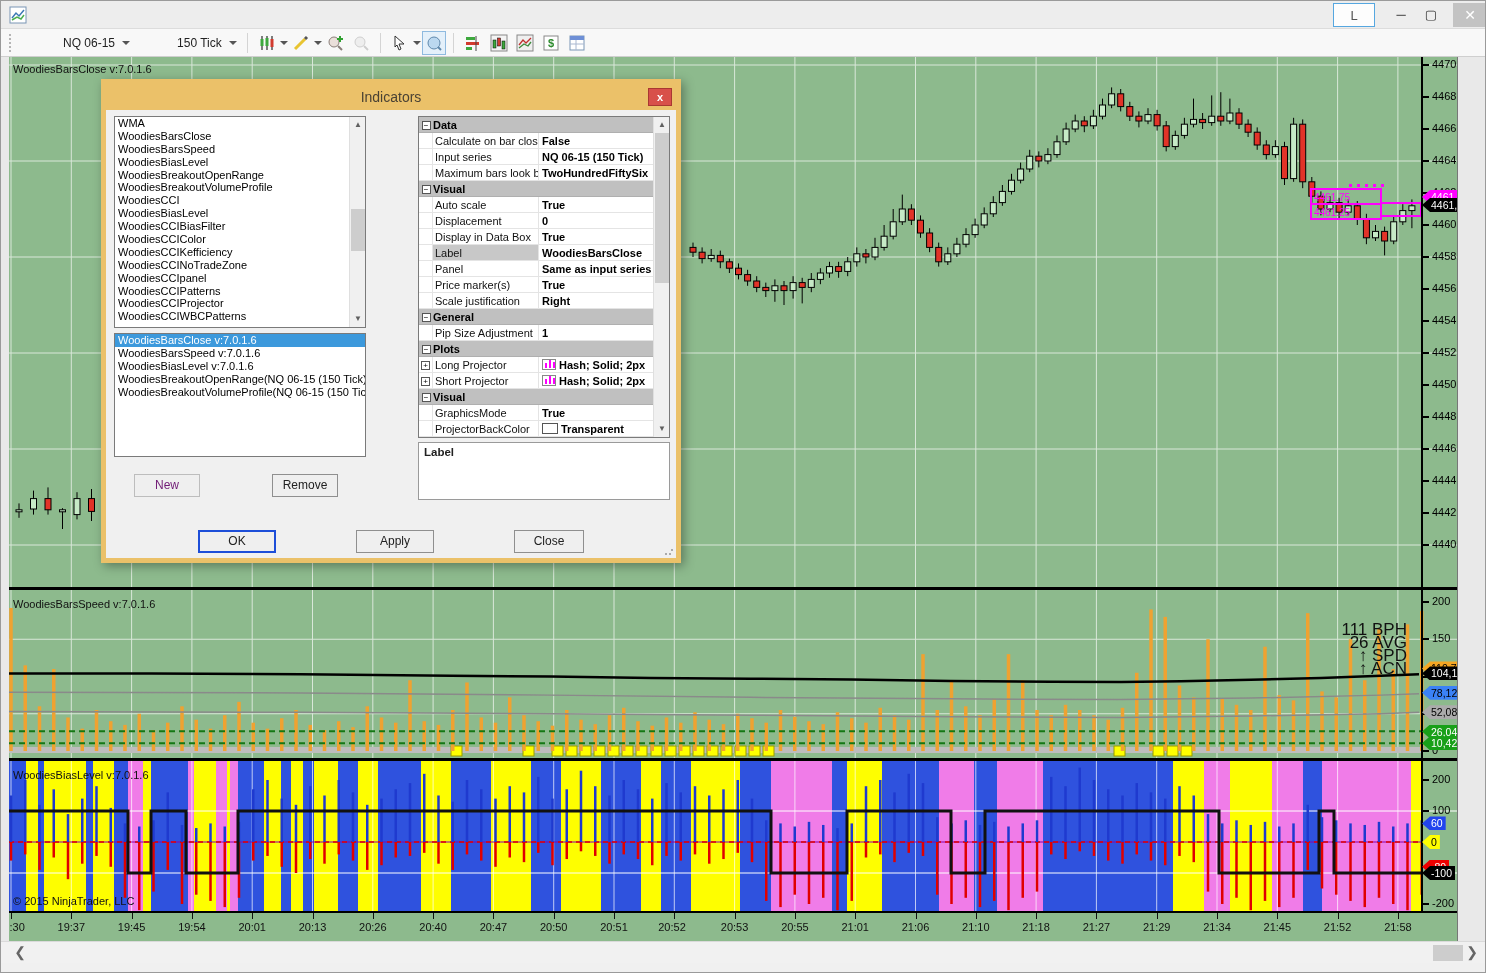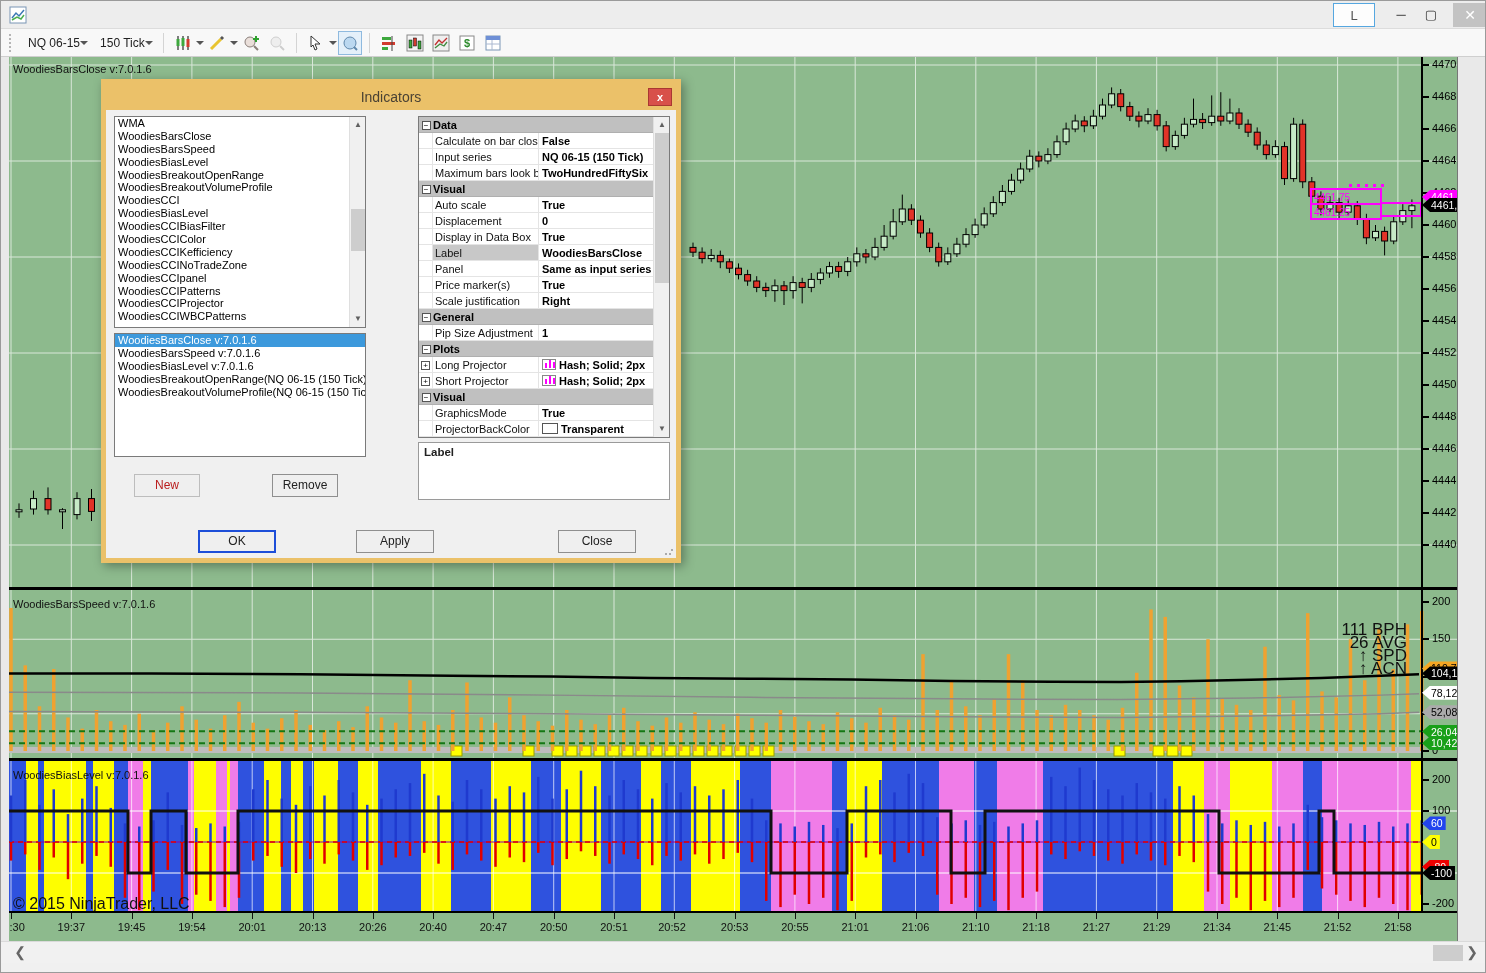--- a/index.html
+++ b/index.html
@@ -10,61 +10,61 @@
   .app-icon{position:absolute;left:8px;top:5px;width:18px;height:18px;}
   .title-text{position:absolute;left:0;right:0;top:5px;text-align:center;font-size:14px;color:#2b2b2b;}
   .win-btn{position:absolute;top:2px;height:24px;text-align:center;font-size:13px;color:#333;line-height:24px;}
   .btn-link{left:1332px;width:42px;background:#FDFDFD;border:1px solid #56A7E0;color:#555;}
   .btn-min{left:1386px;width:28px;}
   .btn-max{left:1416px;width:28px;}
   .btn-close{left:1452px;width:34px;background:#C3C3C3;color:#FFF;font-size:14px;}
   
   .toolbar{position:absolute;left:0;top:28px;width:1486px;height:28px;background:#F8F8F8;border-bottom:1px solid #CFCFCF;display:flex;align-items:center;padding-left:6px;}
   .grip{width:5px;height:18px;border-left:2px dotted #B5B5B5;margin:0 6px 0 2px;}
-  .tb-label{font-size:12px;color:#222;padding:3px 4px 3px 8px;display:flex;align-items:center;gap:0;cursor:default;}
+  .tb-label{font-size:12px;color:#222;padding:3px 4px 3px 8px;display:flex;align-items:center;gap:7px;cursor:default;margin-left:35px;}
   .caret{width:0;height:0;border-left:4px solid transparent;border-right:4px solid transparent;border-top:4px solid #555;display:inline-block;}
   .tb-sep{width:1px;height:20px;background:#D4D4D4;margin:0 6px;}
   .tb-btn{width:24px;height:24px;display:flex;align-items:center;justify-content:center;margin:0 1px;}
   .tb-btn.boxed{border:1px solid #8FBADF;background:#E4F0FA;}
   .tb-btn.dis{opacity:.45;}
   
   .chart-root{position:absolute;left:0;top:56px;width:1486px;height:884px;background:#8DBA8D;}
   .edge-left{position:absolute;left:0;top:0;width:8px;height:884px;background:#E9E9E9;}
   .edge-right{position:absolute;left:1456px;top:0;width:30px;height:884px;background:#E9E9E9;border-left:1px solid #777;}
   svg.panel{position:absolute;left:8px;background:#8DBA8D;display:block;}
   .sep{position:absolute;left:8px;width:1448px;height:3px;background:#000;}
   .axis-line{position:absolute;left:1420px;top:0;width:2px;height:854px;background:#000;}
   .axis-tick{position:absolute;left:1422px;width:6px;height:2px;background:#000;}
   .axis-label{position:absolute;left:1431px;font-size:11px;color:#000;white-space:nowrap;}
   .tag{position:absolute;left:1421px;height:14px;line-height:14px;font-size:10.5px;padding:0 3px 0 9px;clip-path:polygon(0 50%,8px 0,100% 0,100% 100%,8px 100%);white-space:nowrap;}
   .panel-label{position:absolute;font-size:11px;color:#111;}
   .annot{position:absolute;left:1290px;top:566px;width:116px;text-align:right;font-size:17px;line-height:13px;color:#111;white-space:pre-line;}
   .time-strip{position:absolute;left:8px;top:854px;width:1448px;height:30px;background:#8DBA8D;border-top:2px solid #000;}
   .t-tick{position:absolute;top:0;width:1px;height:6px;background:#111;}
   .t-label{position:absolute;top:8px;width:44px;margin-left:-22px;text-align:center;font-size:11px;color:#111;}
-  .copyright{position:absolute;left:12px;top:838px;font-size:16px;color:#111;}
+  .copyright{position:absolute;left:12px;top:838px;font-size:11px;color:#111;}
   
   .hscroll{position:absolute;left:0;top:940px;width:1486px;height:22px;background:#F1F1F1;border-top:1px solid #DADADA;}
   .hs-arrow{position:absolute;top:0;width:22px;height:22px;text-align:center;line-height:20px;color:#666;font-size:14px;}
   .hs-thumb{position:absolute;left:1432px;top:3px;width:30px;height:16px;background:#CDCDCD;}
   
   .dialog{position:absolute;left:100px;top:78px;width:580px;height:484px;background:#F0F0F0;border:5px solid #EBC169;box-shadow:3px 3px 10px rgba(0,0,0,.35);}
   .dlg-title{position:relative;height:26px;background:#EBC169;}
   .dlg-title-text{text-align:center;line-height:26px;font-size:14px;color:#4A4234;}
   .dlg-close{position:absolute;right:4px;top:4px;width:24px;height:18px;background:#D8504A;border:1px solid #A93832;color:#FFF;font-size:11px;font-weight:bold;text-align:center;line-height:16px;}
   .dlg-body{position:relative;width:570px;height:448px;}
   .listbox{position:absolute;left:8px;width:252px;background:#FFF;border:1px solid #7A7A7A;font-size:11px;overflow:hidden;}
   .lb-item{height:12.9px;line-height:12.9px;padding-left:3px;white-space:nowrap;color:#000;}
   .lb-item.sel{background:#3C99DC;color:#FFF;}
   .vscroll{position:absolute;right:0;top:0;width:16px;height:100%;background:#F0F0F0;border-left:1px solid #DFDFDF;}
   .vs-arrow{position:absolute;left:0;width:16px;height:16px;text-align:center;font-size:8px;color:#606060;line-height:16px;}
   .vs-thumb{position:absolute;left:1px;width:14px;background:#CDCDCD;}
   .dlg-btn{position:absolute;height:23px;background:#EFEFEF;border:1px solid #8F8F8F;font-size:12px;color:#222;text-align:center;line-height:21px;}
   .dlg-btn.default{border:2px solid #1d4ed8;line-height:19px;}
-  .dlg-btn.disabled{border:1px solid #BDBDBD;color:#b91c1c;}
+  .dlg-btn.disabled{border:1px solid #BDBDBD;color:#701a75;}
   
   .propgrid{position:absolute;left:312px;top:6px;width:252px;height:322px;background:#FFF;border:1px solid #7A7A7A;font-size:11px;overflow:hidden;}
   .pg-inner{position:absolute;left:0;top:0;width:236px;}
   .pg-row{display:flex;height:16px;line-height:16px;border-bottom:1px solid #E4E4E4;}
   .pg-row .gutter{width:14px;flex:none;border-right:1px solid #E4E4E4;text-align:center;}
   .pg-name{width:106px;flex:none;padding-left:2px;border-right:1px solid #E4E4E4;color:#111;overflow:hidden;white-space:nowrap;}
   .pg-name.sel{background:#C8C8C8;}
   .pg-val{flex:1;padding-left:3px;font-weight:bold;color:#000;overflow:hidden;white-space:nowrap;display:flex;align-items:center;gap:3px;}
   .pg-section{display:flex;height:16px;line-height:16px;background:#C0C0C0;font-weight:bold;color:#000;border-bottom:1px solid #AFAFAF;}
   .pg-section .gutter{width:14px;flex:none;text-align:center;}
@@ -908,21 +908,21 @@
         <div class="axis-tick" style="top: 753px;"></div>
         <div class="axis-label" style="top: 747px;">100</div>
         <div class="axis-tick" style="top: 815px;"></div>
         <div class="axis-label" style="top: 809px;">-100</div>
         <div class="axis-tick" style="top: 846px;"></div>
         <div class="axis-label" style="top: 840px;">-200</div>
         <div class="tag" style="top: 133px; background: rgb(255, 0, 255); color: rgb(255, 255, 255);">4461,75</div>
         <div class="tag" style="top: 141px; background: rgb(0, 0, 0); color: rgb(255, 255, 255);">4461,25</div>
         <div class="tag" style="top: 604.476px; background: rgb(245, 166, 35); color: rgb(0, 0, 0);">110,77</div>
         <div class="tag" style="top: 609.393px; background: rgb(0, 0, 0); color: rgb(255, 255, 255);">104,17</div>
-        <div class="tag" style="top: 628.801px; background: #ffffff; color: rgb(0, 0, 0);">78,12</div>
+        <div class="tag" style="top: 628.801px; background: #3b82f6; color: rgb(0, 0, 0);">78,12</div>
         <div class="tag" style="top: 648.2px; background: rgb(171, 171, 171); color: rgb(0, 0, 0);">52,08</div>
         <div class="tag" style="top: 667.6px; background: rgb(24, 160, 24); color: rgb(255, 255, 255);">26,04</div>
         <div class="tag" style="top: 679.237px; background: rgb(24, 160, 24); color: rgb(255, 255, 255);">10,42</div>
         <div class="tag" style="top: 759.4px; background: rgb(34, 68, 238); color: rgb(255, 255, 255);">60</div>
         <div class="tag" style="top: 778px; background: rgb(255, 255, 0); color: rgb(0, 0, 0);">0</div>
         <div class="tag" style="top: 802.8px; background: rgb(238, 0, 0); color: rgb(255, 255, 255);">-80</div>
         <div class="tag" style="top: 809px; background: rgb(0, 0, 0); color: rgb(255, 255, 255);">-100</div>
       </div>
 
     <div class="time-strip" id="time-strip">
@@ -1168,17 +1168,17 @@
           <div class="vs-thumb" style="top:16px;height:150px;"></div>
           <div class="vs-arrow" style="bottom:0;">▼</div>
         </div>
       </div>
       <div class="descbox">
         <b>Label</b>
       </div>
 
       <div class="dlg-btn default" style="left:92px;top:420px;width:78px;">OK</div>
       <div class="dlg-btn" style="left:250px;top:420px;width:78px;">Apply</div>
-      <div class="dlg-btn" style="left:408px;top:420px;width:78px;margin-left:44px;">Close</div>
+      <div class="dlg-btn" style="left:408px;top:420px;width:70px;">Close</div>
       <div class="resize-grip"></div>
     </div>
   </div>
 </div>
 
 </body></html>

